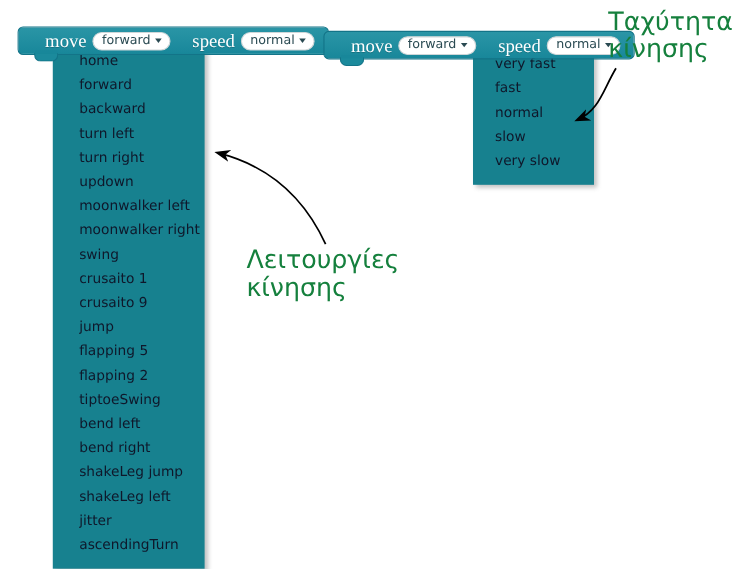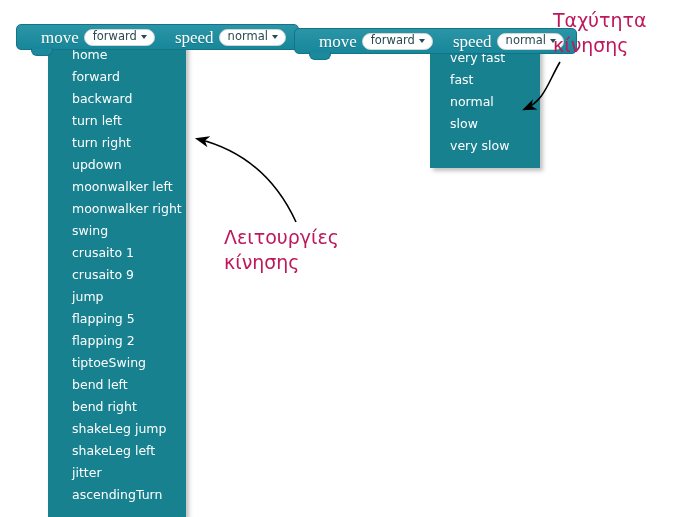--- a/index.html
+++ b/index.html
@@ -86,21 +86,21 @@
   
   .menu {
     position: absolute;
     background: #17818f;
     box-shadow: 3px 3px 4px rgba(120,120,120,.45);
     padding: 4px 0 4px 0;
     box-sizing: border-box;
     z-index: 20;
   }
   .menu-item {
-    color: #ffffff;
+    color: #0f172a;
     font-size: 12.5px;
     line-height: 22px;
     height: 22px;
     padding-left: 24px;
     padding-right: 14px;
     white-space: nowrap;
     cursor: pointer;
   }
 
   #menu-motions {
@@ -113,22 +113,22 @@
     left: 430px;
     top: 43px;
     width: 110px;
     height: 125px;
   }
   #menu-speed .menu-item { padding-left: 20px; }
 
   
   .annot {
     position: absolute;
-    color: #be185d;
-    font-size: 19px;
+    color: #15803d;
+    font-size: 23px;
     line-height: 25px;
     white-space: pre;
     z-index: 40;
   }
   #annot-speed { left: 553px; top: 8px; }
   #annot-motions { left: 224px; top: 225px; }
 
   svg.arrows {
     position: absolute;
     left: 0; top: 0;

